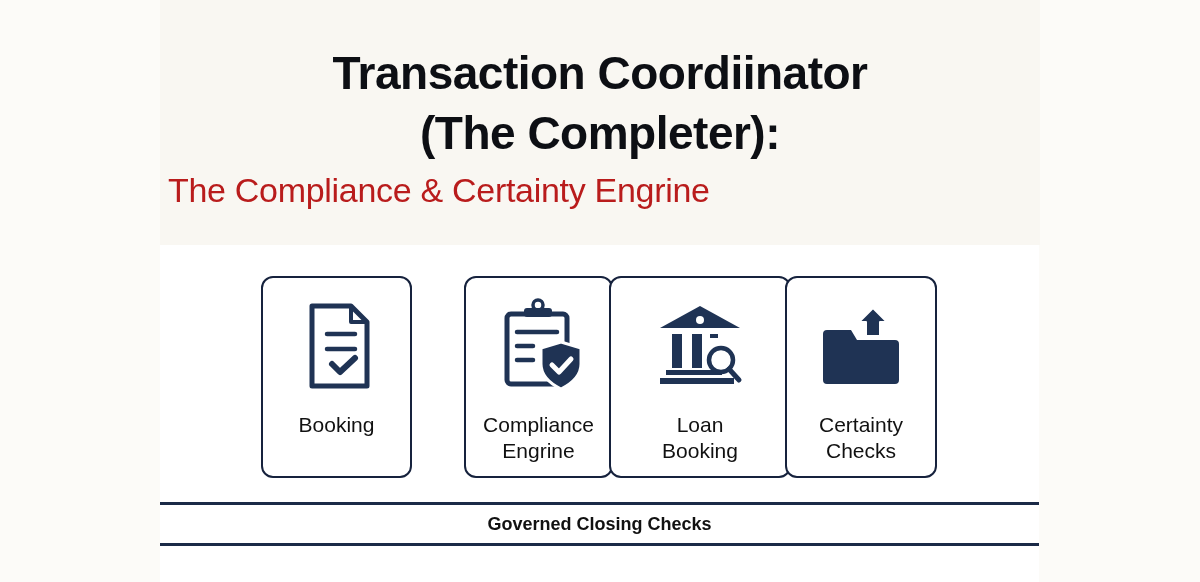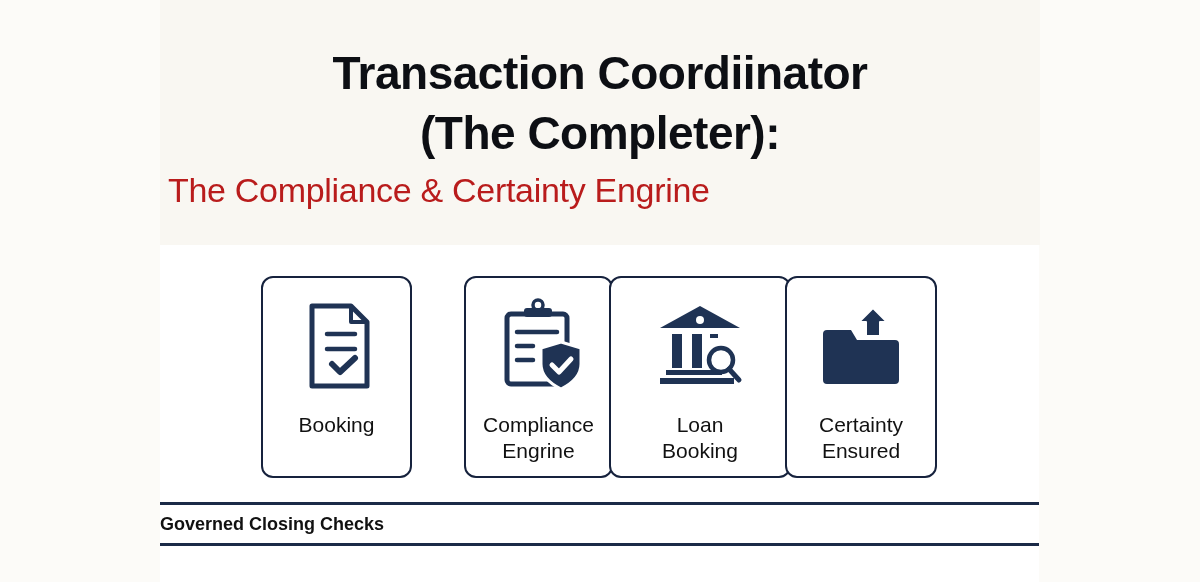--- a/index.html
+++ b/index.html
@@ -38,21 +38,21 @@
     transform:translateX(-50%);
   }
   .card .label {
     position:absolute; left:0; right:0; top:134px; text-align:center;
     font-weight:normal; font-size:21px; line-height:26px; color:#111;
   }
   .rule {
     position:absolute; left:0; width:879px; height:3px; background:#1b2a47;
   }
   .footer-label {
-    position:absolute; top:268px; left:0; width:879px; 
+    position:absolute; top:268px; left:0; width:879px; text-align:center;
     font-weight:bold; font-size:18px; color:#111; line-height:22px;
   }
 </style>
 </head>
 <body>
 
 <div class="header">
   <div class="title l1">Transaction Coordiinator</div>
   <div class="title l2">(The Completer):</div>
   <div class="subtitle">The Compliance &amp; Certainty Engrine</div>
@@ -108,20 +108,20 @@
     </div>
   </div>
 
   <div class="card" style="left:625px; width:152px;">
     <svg class="icon" viewBox="0 0 100 100">
       <path d="M12 38 Q12 34 16 34 H40 L46 44 H84 Q88 44 88 48 V84 Q88 88 84 88 H16 Q12 88 12 84 Z" fill="#1f3354"></path>
       <path d="M62 12 L76 26 H69 V40 H55 V26 H48 Z" fill="#1f3354" stroke="#ffffff" stroke-width="2" stroke-linejoin="round"></path>
     </svg>
     <div class="label">
       <div>Certainty</div>
-      <div>Ensured</div>
+      <div>Checks</div>
     </div>
   </div>
 
   <div class="rule" style="top:257px;"></div>
   <div class="footer-label">Governed Closing Checks</div>
   <div class="rule" style="top:298px;"></div>
 </div>
 
 </body></html>

